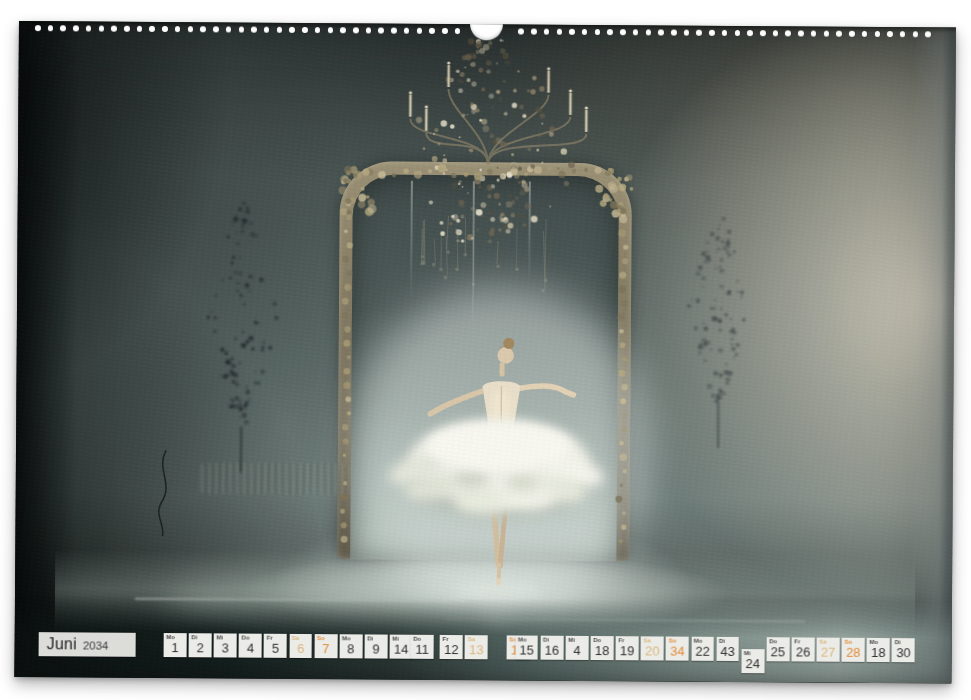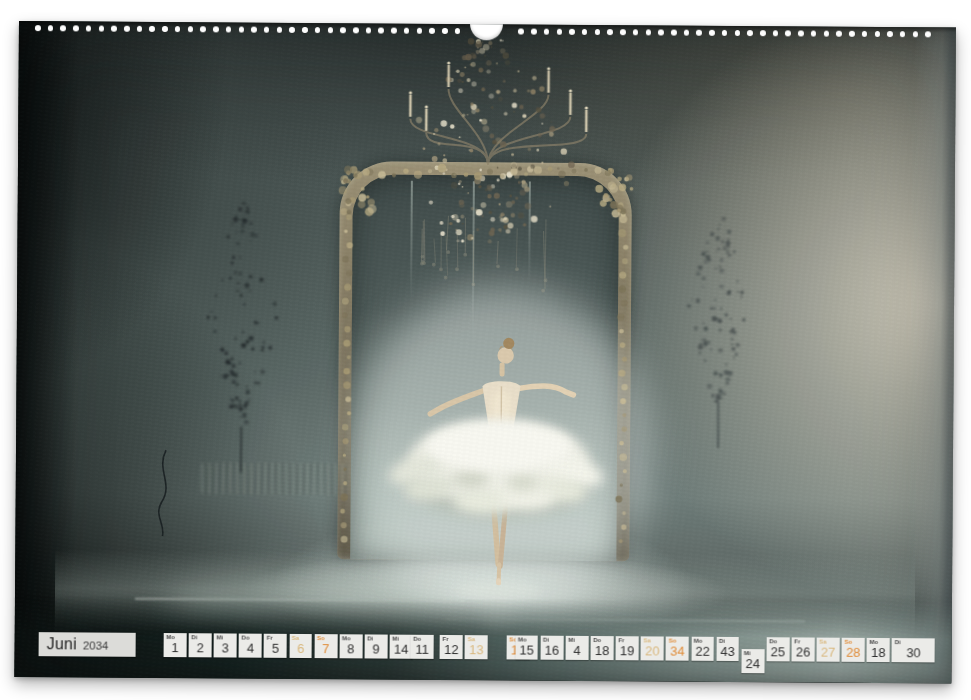--- a/index.html
+++ b/index.html
@@ -826,21 +826,21 @@
             <span class="num">27</span>
           </div>
           <div class="cell so" style="left: 827.24px;">
             <span class="wd">So</span>
             <span class="num">28</span>
           </div>
           <div class="cell wd" style="left: 852.36px;">
             <span class="wd">Mo</span>
             <span class="num">18</span>
           </div>
-          <div class="cell wd" style="left: 877.48px; padding-left: 20px;">
+          <div class="cell wd" style="left: 877.48px;">
             <span class="wd">Di</span>
             <span class="num">30</span>
           </div>
         </div>
     </div>
 
     <div id="holes">
         <div class="hole" style="left: 16px;"></div>
         <div class="hole" style="left: 28.72px;"></div>
         <div class="hole" style="left: 41.44px;"></div>

